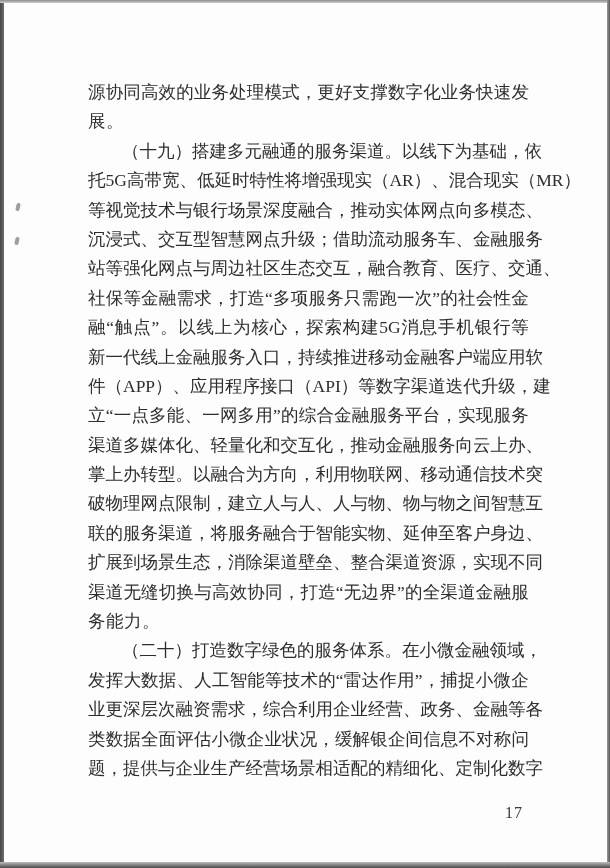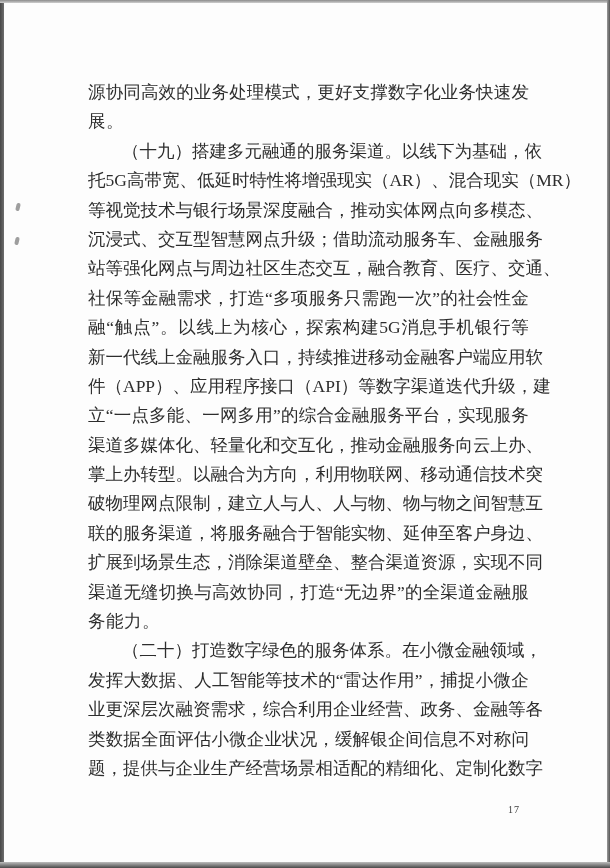--- a/index.html
+++ b/index.html
@@ -31,21 +31,21 @@
   .line {
     display:flex; justify-content:space-between; align-items:baseline;
     height:29.4px; white-space:nowrap;
   }
   .line span { flex:0 0 auto; }
   .line.end { justify-content:flex-start; letter-spacing:.5px; }
   .line.indent::before { content:""; width:34px; flex:0 0 auto; }
 
   .page-number {
     position:absolute; left:498px; top:804px; width:32px;
-    text-align:center; font-size:10px; color:#3c3c3c; letter-spacing:1px;
+    text-align:center; font-size:16px; color:#3c3c3c; letter-spacing:1px;
   }
 </style>
 </head>
 <body>
 
 <div class="edge edge-left"></div>
 <div class="edge edge-top"></div>
 <div class="edge edge-right"></div>
 <div class="edge edge-bottom"></div>
 

